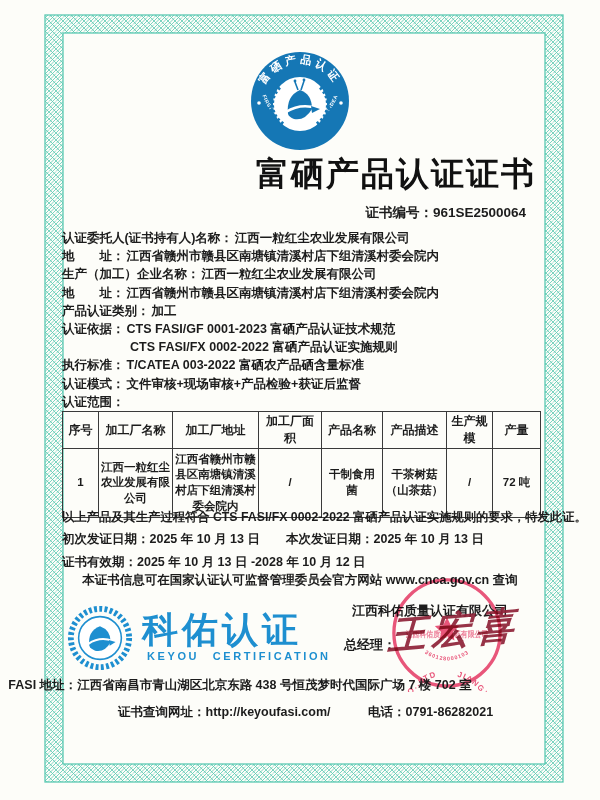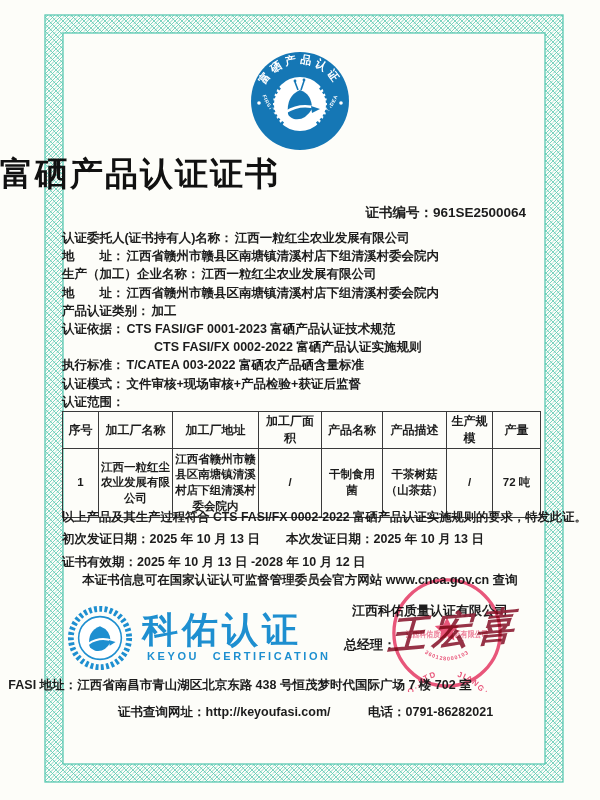--- a/index.html
+++ b/index.html
@@ -4,27 +4,27 @@
 <style>
   html,body{margin:0;padding:0;}
   .page{
     position:relative;width:600px;height:800px;overflow:hidden;
     background:#fdfdf9;color:#1c1c1c;
     font-family:"Liberation Sans",sans-serif;font-weight:700;
   }
   .border-svg{position:absolute;left:0;top:0;pointer-events:none;}
   
   .logo-svg{position:absolute;left:250px;top:51px;width:100px;height:100px;}
-  .title{position:absolute;top:152px;left:0;width:536px;text-align:left;
+  .title{position:absolute;top:152px;left:0;width:536px;text-align:right;
          font-size:33px;letter-spacing:2px;font-weight:700;color:#111;}
   .certno{position:absolute;top:204px;right:74px;font-size:13.5px;}
   
   .fields{position:absolute;left:62px;top:229px;width:388px;font-size:12.5px;}
   .frow{line-height:18.2px;white-space:nowrap;}
-  .frow.indent{padding-left:92px;}
+  .frow.indent{padding-left:68px;}
   .flabel{margin-right:2px;}
   
   .scope-table{position:absolute;left:62px;top:411px;border-collapse:collapse;
                table-layout:fixed;width:478px;font-size:11.5px;}
   .scope-table th,.scope-table td{border:1px solid #3a3a3a;padding:1px 2px;
                text-align:center;vertical-align:middle;font-weight:700;}
   .scope-table th{height:26px;font-size:12px;}
   .scope-table td{height:66px;line-height:1.35;}
   .statement{position:absolute;left:62px;top:509px;width:547px;font-size:12.3px;}
   .dline{position:absolute;font-size:12.5px;white-space:nowrap;}

